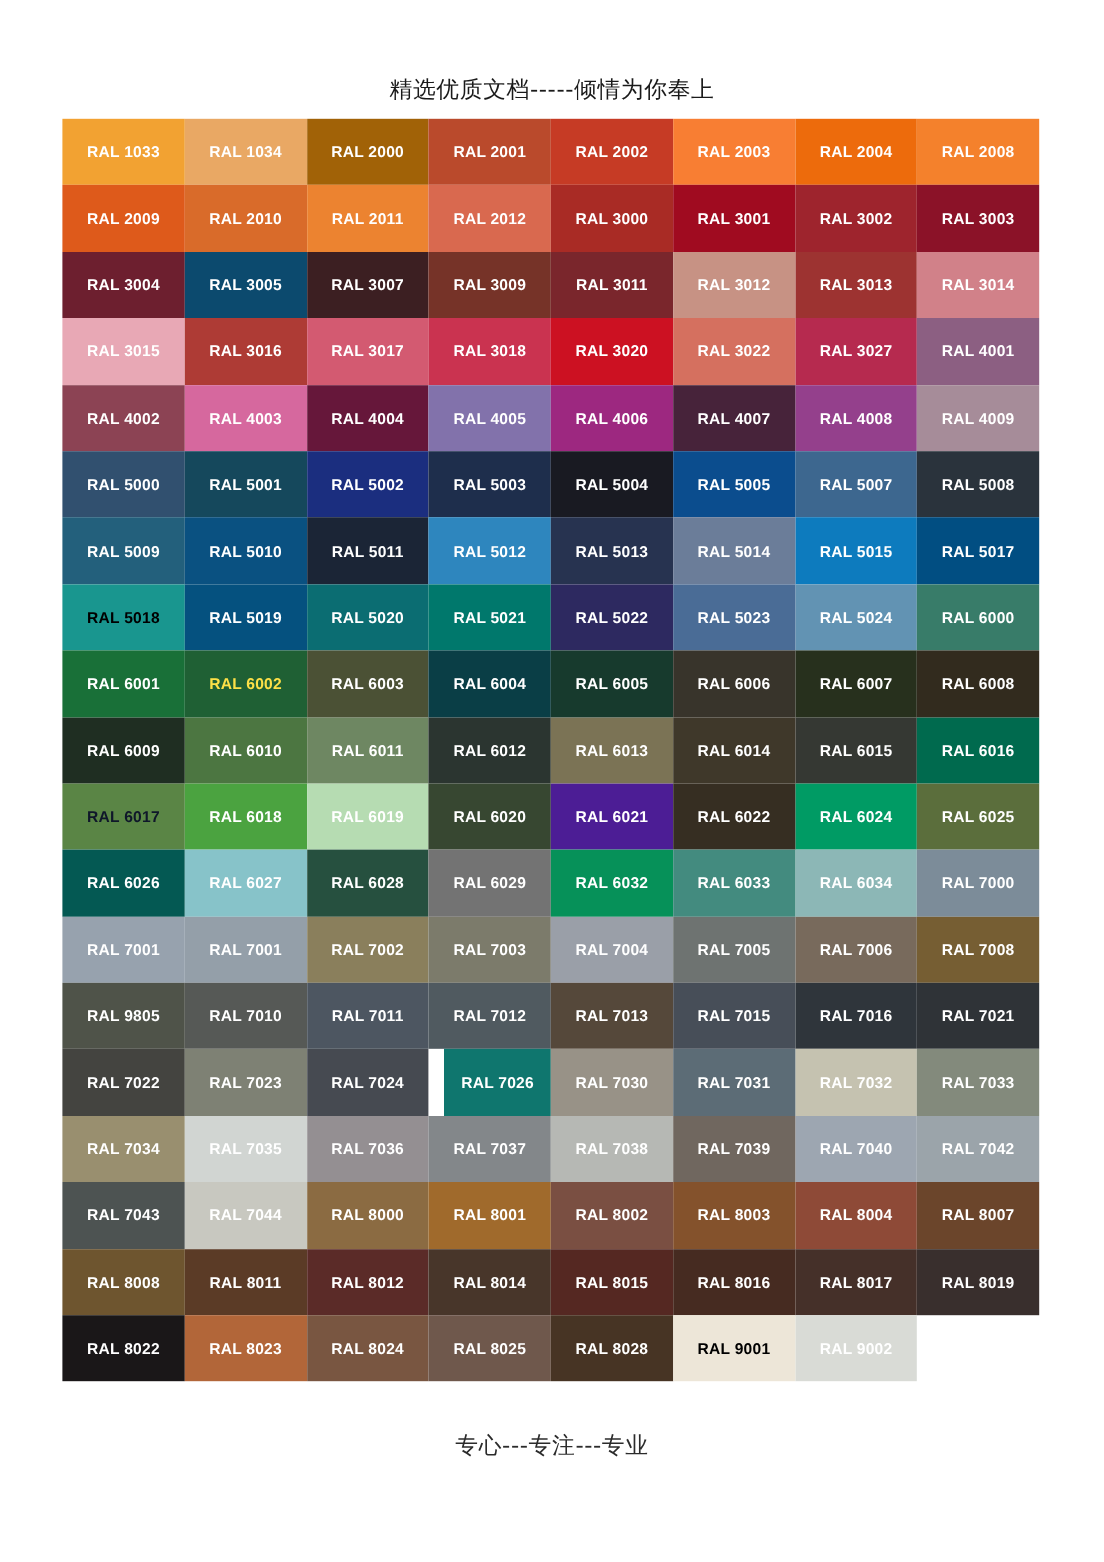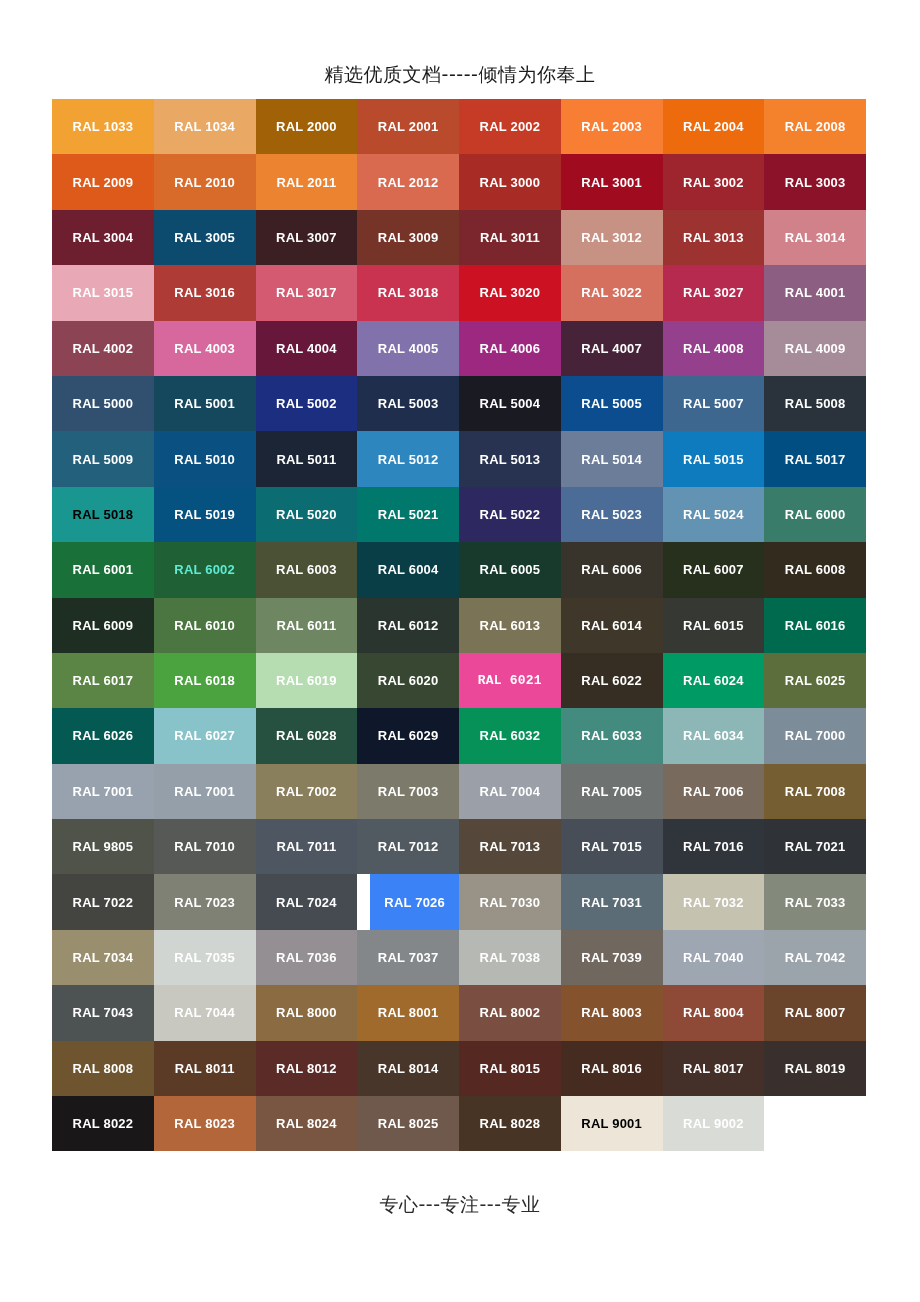--- a/index.html
+++ b/index.html
@@ -264,21 +264,21 @@
       <div class="swatch" style="background-color: rgb(98, 147, 179);">
         <span style="color: rgb(255, 255, 255);">RAL 5024</span>
       </div>
       <div class="swatch" style="background-color: rgb(56, 124, 105);">
         <span style="color: rgb(255, 255, 255);">RAL 6000</span>
       </div>
       <div class="swatch" style="background-color: rgb(25, 112, 56);">
         <span style="color: rgb(255, 255, 255);">RAL 6001</span>
       </div>
       <div class="swatch" style="background-color: rgb(31, 96, 52);">
-        <span style="color: #5eead4;">RAL 6002</span>
+        <span style="color: #fde047;">RAL 6002</span>
       </div>
       <div class="swatch" style="background-color: rgb(75, 81, 53);">
         <span style="color: rgb(255, 255, 255);">RAL 6003</span>
       </div>
       <div class="swatch" style="background-color: rgb(10, 62, 70);">
         <span style="color: rgb(255, 255, 255);">RAL 6004</span>
       </div>
       <div class="swatch" style="background-color: rgb(23, 58, 45);">
         <span style="color: rgb(255, 255, 255);">RAL 6005</span>
       </div>
@@ -309,53 +309,53 @@
       <div class="swatch" style="background-color: rgb(63, 56, 42);">
         <span style="color: rgb(255, 255, 255);">RAL 6014</span>
       </div>
       <div class="swatch" style="background-color: rgb(53, 56, 51);">
         <span style="color: rgb(255, 255, 255);">RAL 6015</span>
       </div>
       <div class="swatch" style="background-color: rgb(0, 106, 78);">
         <span style="color: rgb(255, 255, 255);">RAL 6016</span>
       </div>
       <div class="swatch" style="background-color: rgb(90, 133, 69);">
-        <span style="color: #ffffff;">RAL 6017</span>
+        <span style="color: #0f172a;">RAL 6017</span>
       </div>
       <div class="swatch" style="background-color: rgb(75, 163, 64);">
         <span style="color: rgb(255, 255, 255);">RAL 6018</span>
       </div>
       <div class="swatch" style="background-color: rgb(182, 220, 178);">
         <span style="color: rgb(255, 255, 255);">RAL 6019</span>
       </div>
       <div class="swatch" style="background-color: rgb(55, 71, 49);">
         <span style="color: rgb(255, 255, 255);">RAL 6020</span>
       </div>
-      <div class="swatch" style="background-color: #ec4899; font-family: Liberation Mono, monospace;">
+      <div class="swatch" style="background-color: #4c1d95;">
         <span style="color: rgb(255, 255, 255);">RAL 6021</span>
       </div>
       <div class="swatch" style="background-color: rgb(54, 46, 34);">
         <span style="color: rgb(255, 255, 255);">RAL 6022</span>
       </div>
       <div class="swatch" style="background-color: rgb(0, 155, 100);">
         <span style="color: rgb(255, 255, 255);">RAL 6024</span>
       </div>
       <div class="swatch" style="background-color: rgb(91, 110, 60);">
         <span style="color: rgb(255, 255, 255);">RAL 6025</span>
       </div>
       <div class="swatch" style="background-color: rgb(4, 89, 83);">
         <span style="color: rgb(255, 255, 255);">RAL 6026</span>
       </div>
       <div class="swatch" style="background-color: rgb(135, 195, 201);">
         <span style="color: rgb(255, 255, 255);">RAL 6027</span>
       </div>
       <div class="swatch" style="background-color: rgb(38, 80, 63);">
         <span style="color: rgb(255, 255, 255);">RAL 6028</span>
       </div>
-      <div class="swatch" style="background-color: #0f172a;">
+      <div class="swatch" style="background-color: #737373;">
         <span style="color: rgb(255, 255, 255);">RAL 6029</span>
       </div>
       <div class="swatch" style="background-color: rgb(6, 145, 89);">
         <span style="color: rgb(255, 255, 255);">RAL 6032</span>
       </div>
       <div class="swatch" style="background-color: rgb(67, 139, 127);">
         <span style="color: rgb(255, 255, 255);">RAL 6033</span>
       </div>
       <div class="swatch" style="background-color: rgb(140, 183, 182);">
         <span style="color: rgb(255, 255, 255);">RAL 6034</span>
@@ -413,21 +413,21 @@
       </div>
       <div class="swatch" style="background-color: rgb(68, 68, 64);">
         <span style="color: rgb(255, 255, 255);">RAL 7022</span>
       </div>
       <div class="swatch" style="background-color: rgb(126, 129, 116);">
         <span style="color: rgb(255, 255, 255);">RAL 7023</span>
       </div>
       <div class="swatch" style="background-color: rgb(70, 74, 81);">
         <span style="color: rgb(255, 255, 255);">RAL 7024</span>
       </div>
-      <div class="swatch" style="background-color: #3b82f6; margin-left: 13px;">
+      <div class="swatch" style="background-color: #0f766e; margin-left: 13px;">
         <span style="color: rgb(255, 255, 255);">RAL 7026</span>
       </div>
       <div class="swatch" style="background-color: rgb(152, 146, 135);">
         <span style="color: rgb(255, 255, 255);">RAL 7030</span>
       </div>
       <div class="swatch" style="background-color: rgb(92, 108, 118);">
         <span style="color: rgb(255, 255, 255);">RAL 7031</span>
       </div>
       <div class="swatch" style="background-color: rgb(197, 194, 176);">
         <span style="color: rgb(255, 255, 255);">RAL 7032</span>

